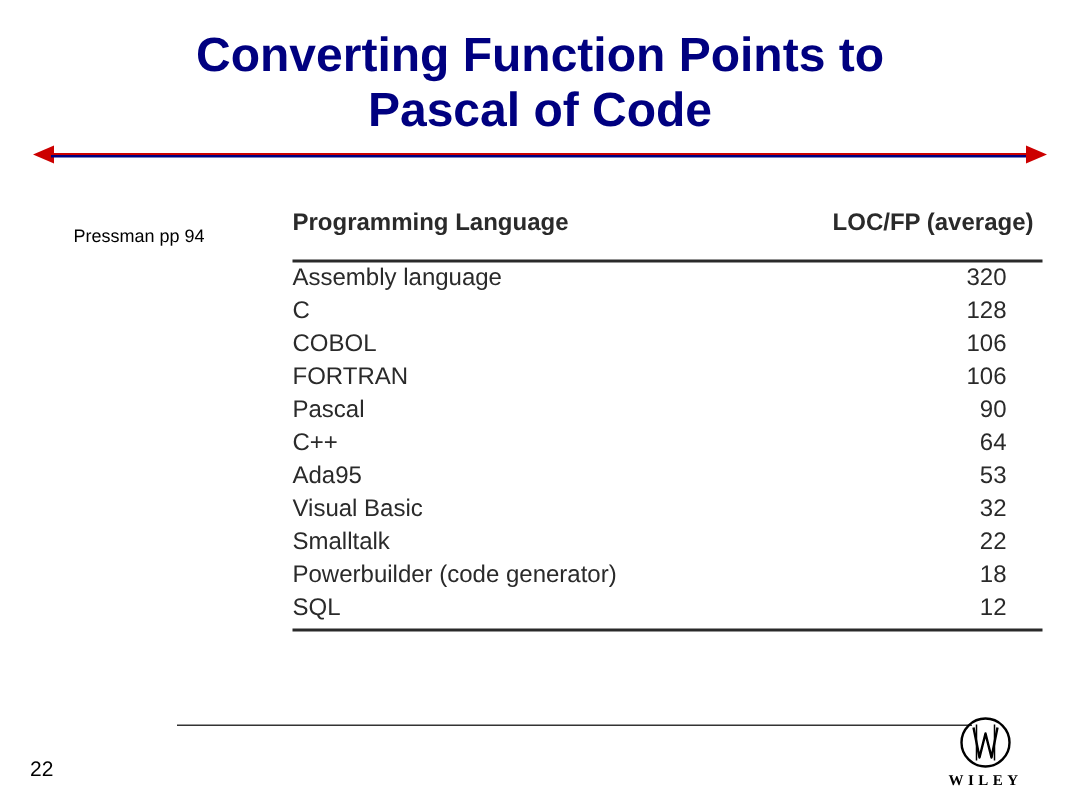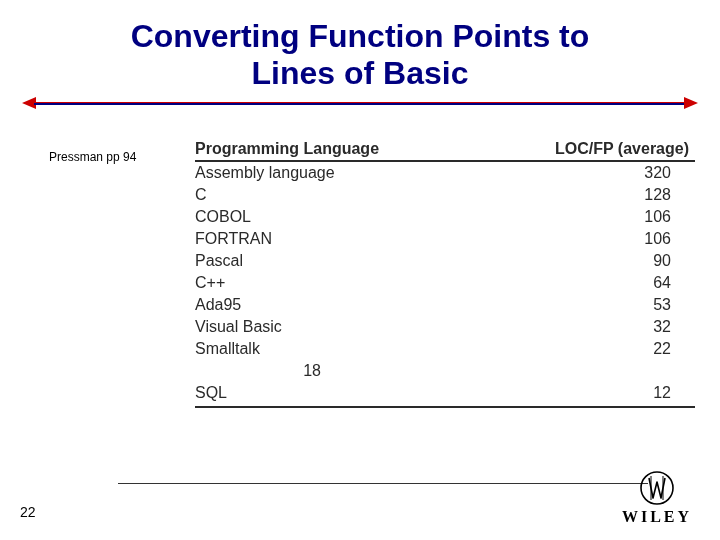--- a/index.html
+++ b/index.html
@@ -60,21 +60,21 @@
       margin-left: 168px;
       width: 500px;
       font-family: "Trebuchet MS", "Lucida Sans", Arial, sans-serif;
       color: #2a2a2a;
       font-size: 16px;
     }
     .thead {
       display: flex;
       font-weight: bold;
       border-bottom: 2px solid #2a2a2a;
-      padding-bottom: 2px;
+      padding-bottom: 15px;
     }
     .thead .col1 { flex: 1; }
     .thead .col2 { width: 150px; text-align: right; padding-right: 6px; }
     .row {
       display: flex;
       padding: 2px 0;
       gap: 13px;
     }
     .row .col1 { flex: 1; }
     .row .col2 { width: 150px; text-align: right; padding-right: 24px; }
@@ -100,33 +100,33 @@
     .logo {
       position: absolute;
       right: 22px;
       bottom: 14px;
       width: 82px;
       text-align: center;
     }
     .logo svg { display: block; margin: 0 auto; }
     .logo .brand {
       font-family: Georgia, "Times New Roman", serif;
-      font-size: 16px;
+      font-size: 10px;
       letter-spacing: 3px;
       font-weight: bold;
       color: #000;
       margin-top: 2px;
     }
   </style>
 </head>
 <body>
 
 <div class="title">
   <span>Converting Function Points to</span><br>
-  <span>Lines of Basic</span>
+  <span>Pascal of Code</span>
 </div>
 
 <div class="divider">
   <div class="arrow-left"></div>
   <div class="line"></div>
   <div class="arrow-right"></div>
 </div>
 
 <div class="content">
   <div class="citation">Pressman pp 94</div>
@@ -167,20 +167,21 @@
         </div>
         <div class="row">
           <div class="col1">Visual Basic</div>
           <div class="col2">32</div>
         </div>
         <div class="row">
           <div class="col1">Smalltalk</div>
           <div class="col2">22</div>
         </div>
         <div class="row">
+          <div class="col1">Powerbuilder (code generator)</div>
           <div class="col2">18</div>
         </div>
         <div class="row">
           <div class="col1">SQL</div>
           <div class="col2">12</div>
         </div>
       </div>
     <div class="tfoot-line"></div>
   </div>
 </div>

